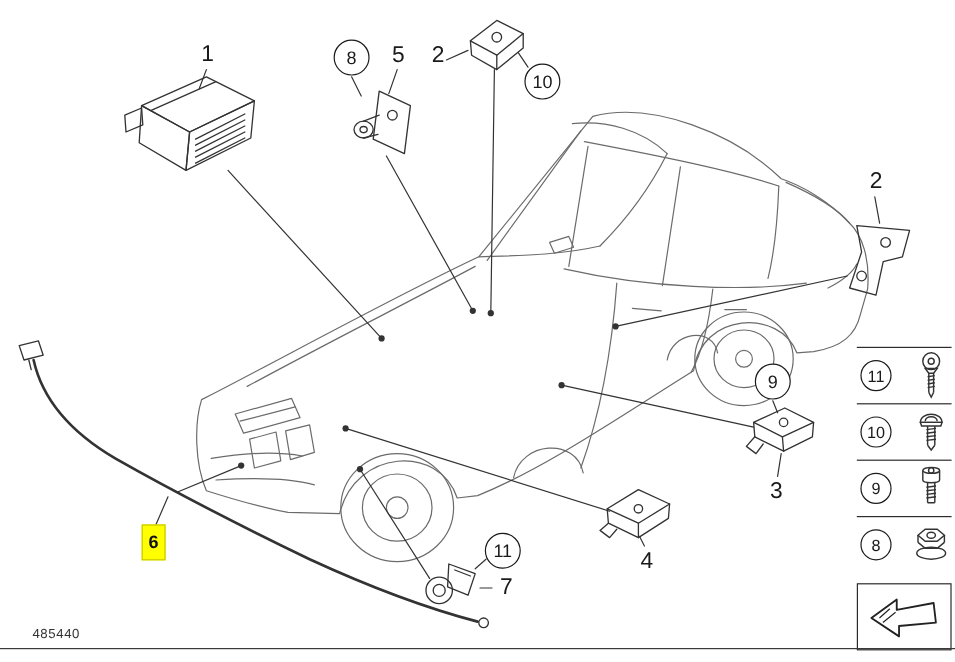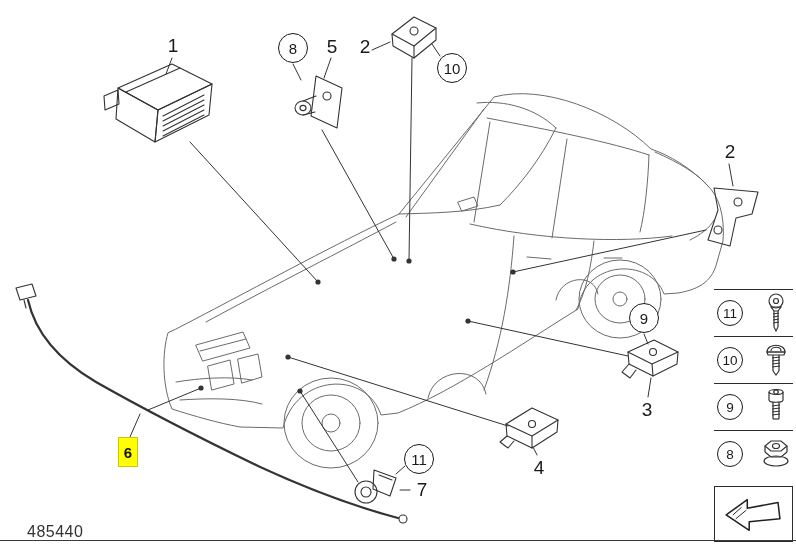--- a/index.html
+++ b/index.html
@@ -31,21 +31,21 @@
   .legend .circ-s{
     width:26px;height:26px;border:1.3px solid #1a1a1a;border-radius:50%;
     display:flex;align-items:center;justify-content:center;font-size:13.5px;
     box-sizing:border-box;background:#fff;cursor:pointer;position:static;
   }
   .legend svg{position:static;display:block;}
   .arrow-box{
     margin-top:9px;height:56px;border:1.3px solid #2c2c2c;display:flex;
     align-items:center;justify-content:center;box-sizing:border-box;
   }
-  .docnum{position:absolute;left:27px;top:523px;font-size:16px;color:#333;letter-spacing:.5px;}
+  .docnum{position:absolute;left:27px;top:523px;font-size:11px;color:#333;letter-spacing:.5px;}
   .baseline{position:absolute;left:0;top:540px;width:796px;border-top:1.2px solid #3a3a3a;}
 </style>
 </head>
 <body>
 
 <div class="stage">
 
   <svg width="796" height="552" viewBox="0 0 796 552">
 
     <g stroke="#6b6b6b" fill="none" stroke-width="1" stroke-linejoin="round" stroke-linecap="round">

